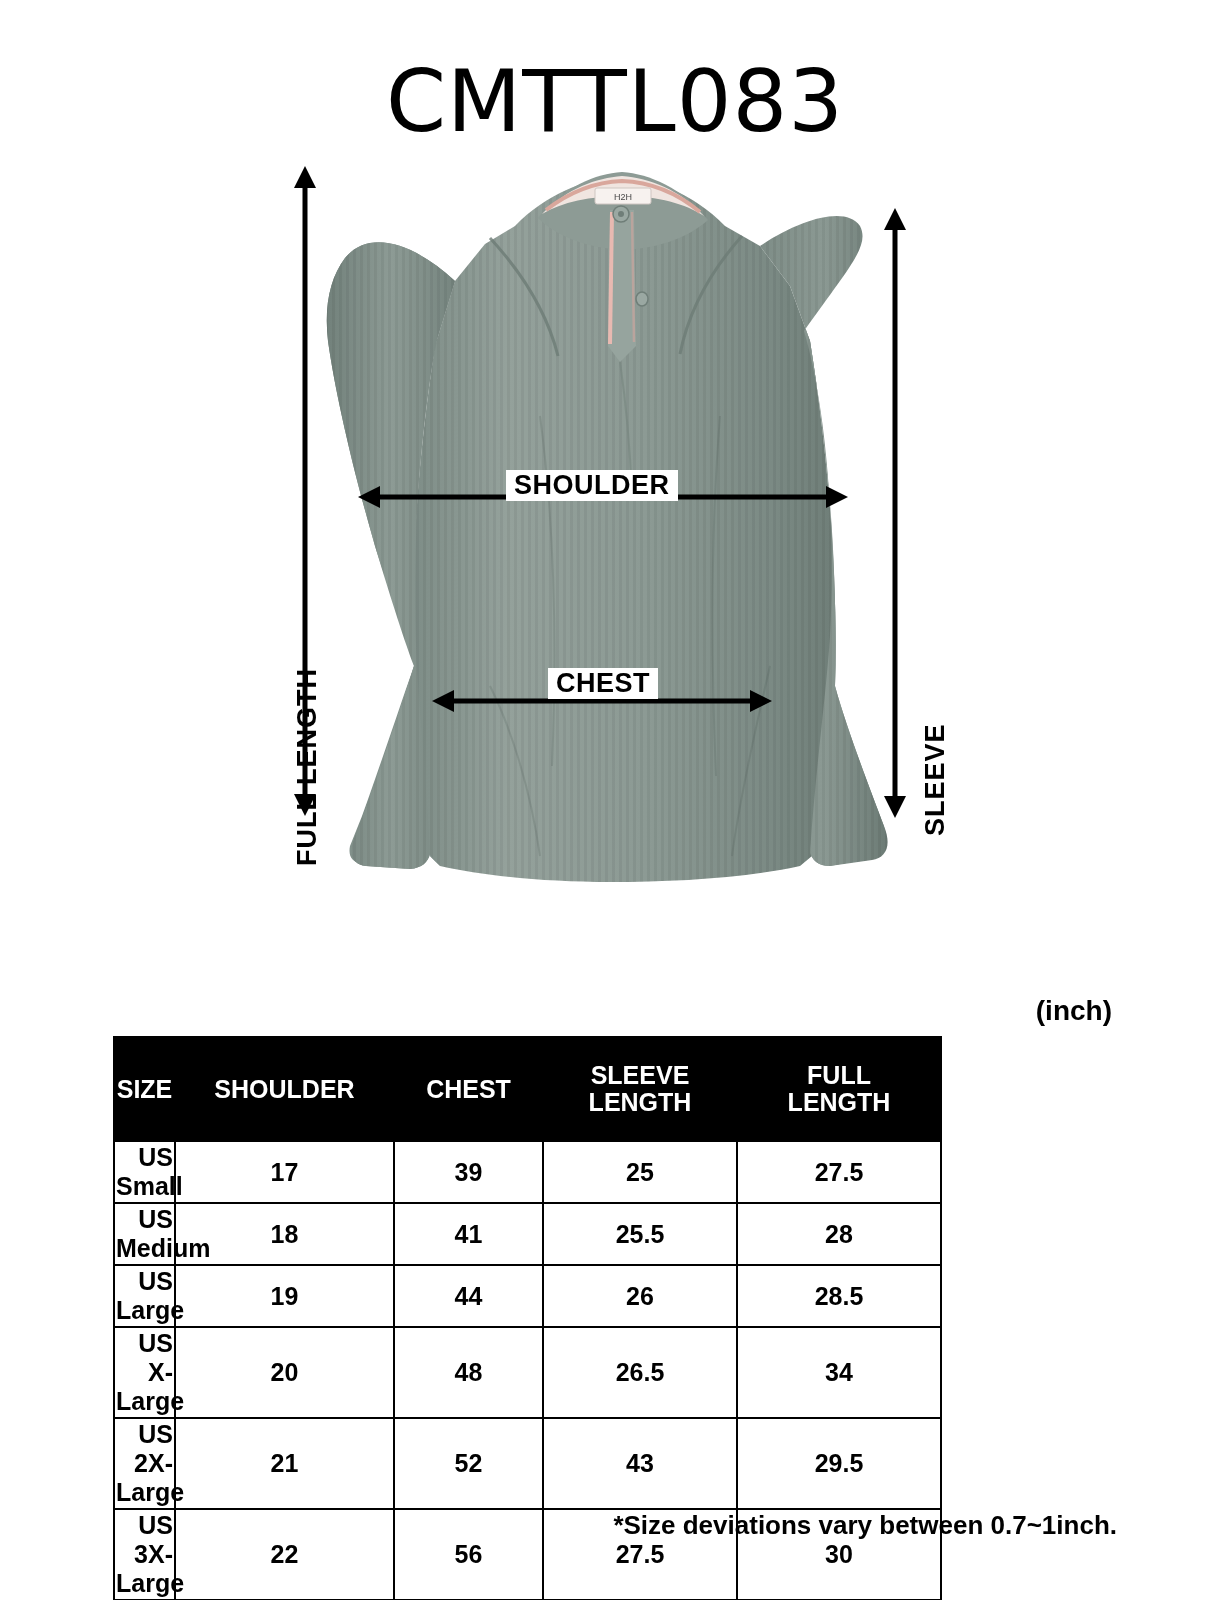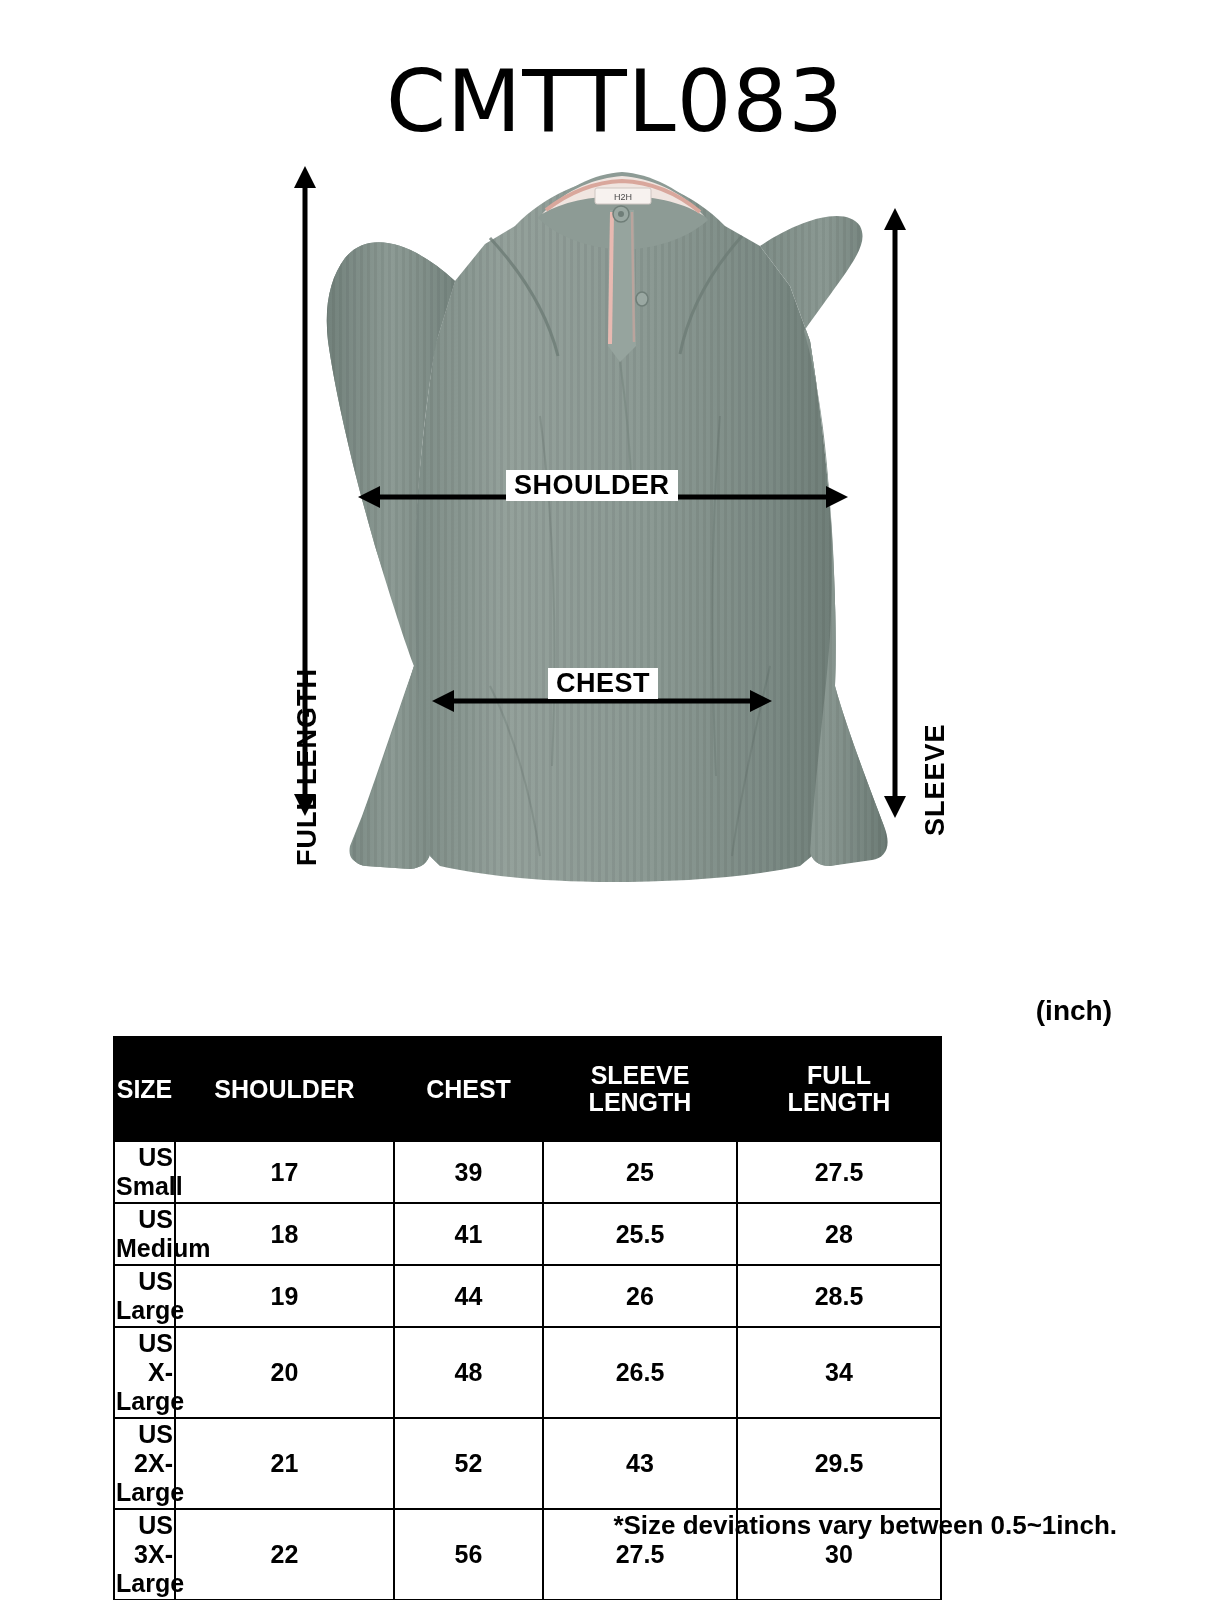--- a/index.html
+++ b/index.html
@@ -342,13 +342,13 @@
     <tr>
       <td class="size-col">US 3X-Large</td>
       <td>22</td>
       <td>56</td>
       <td>27.5</td>
       <td>30</td>
     </tr>
   </tbody>
 </table>
 
-<div class="footnote">*Size deviations vary between 0.5~1inch.</div>
+<div class="footnote">*Size deviations vary between 0.7~1inch.</div>
 
 </body></html>

